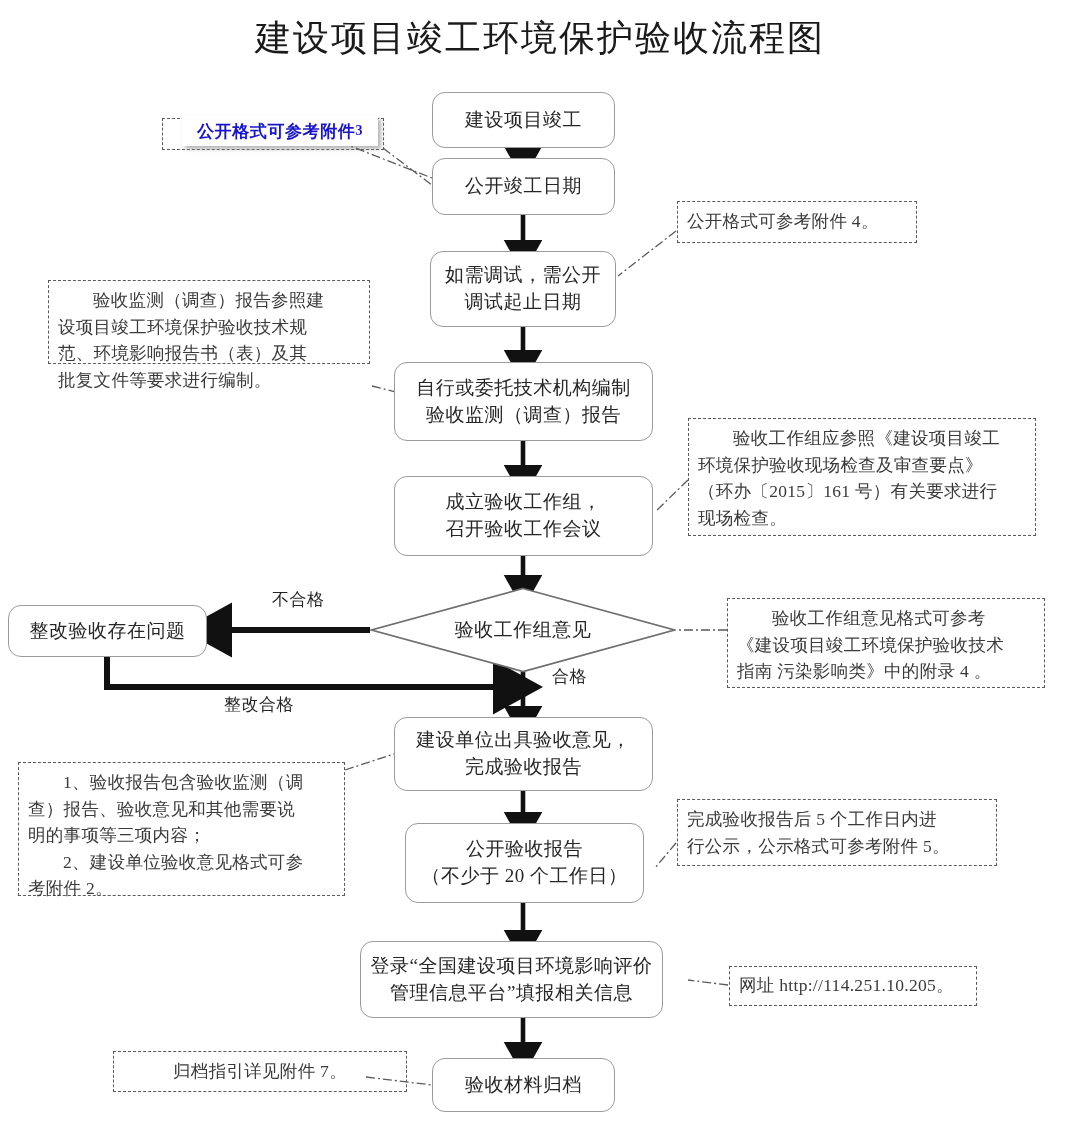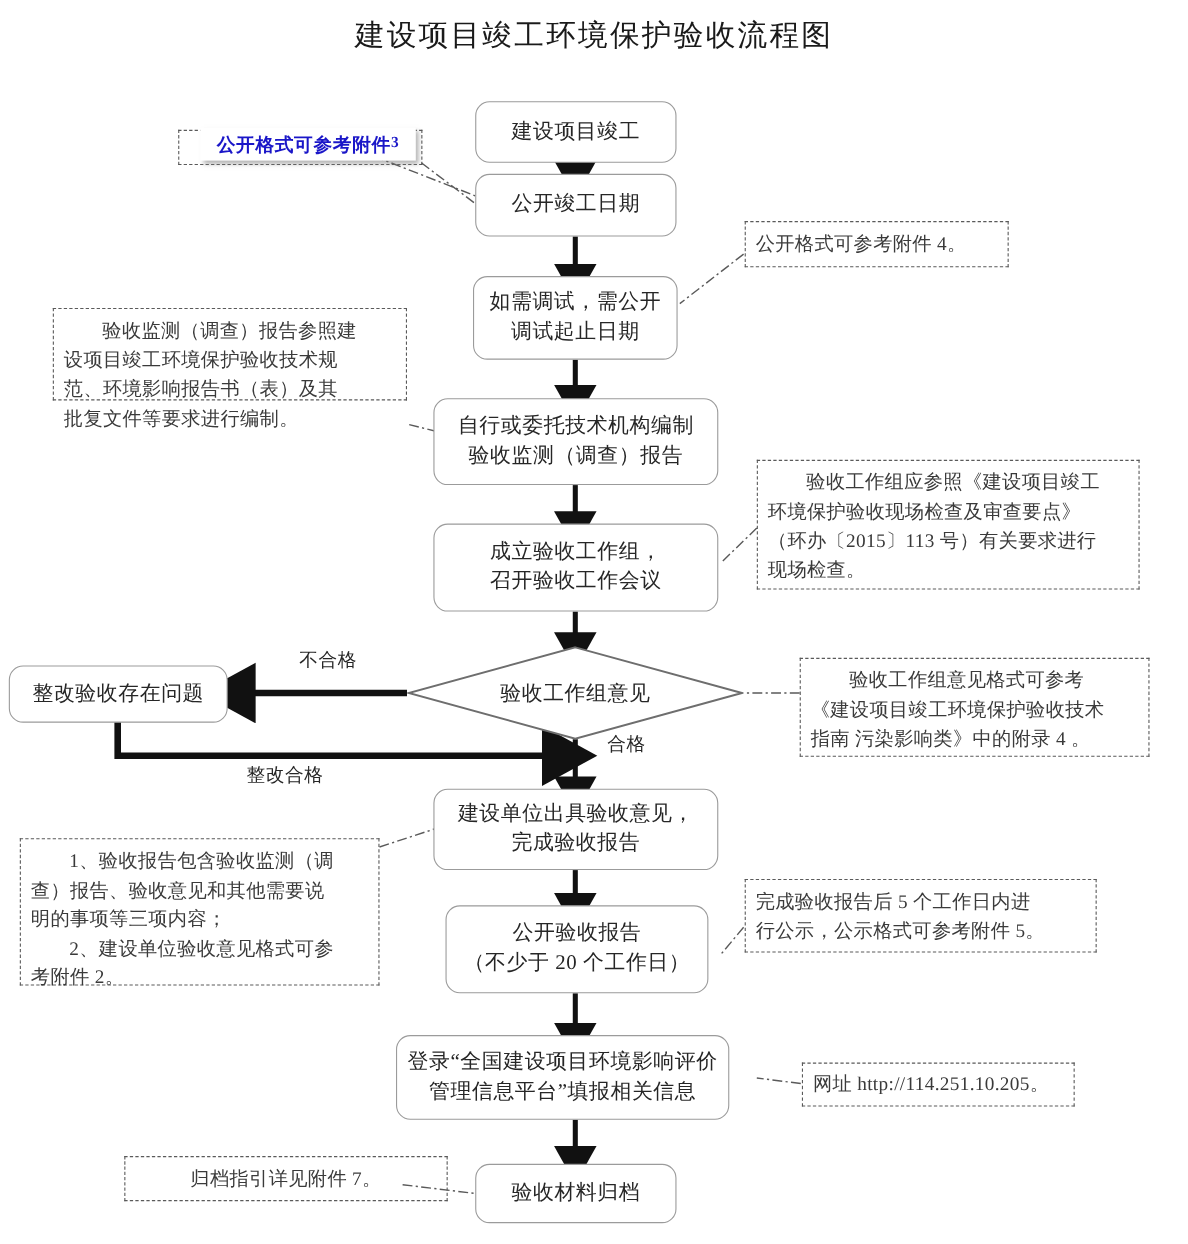--- a/index.html
+++ b/index.html
@@ -25,21 +25,21 @@
     height: 1131px;
     pointer-events: none;
   }
 
   .title {
     position: absolute;
     left: 0;
     top: 14px;
     width: 1080px;
     text-align: center;
-    font-size: 27px;
+    font-size: 36px;
     letter-spacing: 2px;
     color: #1a1a1a;
     font-family: "Liberation Serif", "DejaVu Serif", serif;
   }
 
   
   .node {
     position: absolute;
     box-sizing: border-box;
     border: 1.6px solid #9b9b9b;
@@ -245,21 +245,21 @@
   <div class="note" style="left:48px; top:280px; width:322px; height:84px;">
     <p class="ind">验收监测（调查）报告参照建</p>
     <p>设项目竣工环境保护验收技术规</p>
     <p>范、环境影响报告书（表）及其</p>
     <p>批复文件等要求进行编制。</p>
   </div>
 
   <div class="note" style="left:688px; top:418px; width:348px; height:118px;">
     <p class="ind">验收工作组应参照《建设项目竣工</p>
     <p>环境保护验收现场检查及审查要点》</p>
-    <p>（环办〔2015〕113 号）有关要求进行</p>
+    <p>（环办〔2015〕161 号）有关要求进行</p>
     <p>现场检查。</p>
   </div>
 
   <div class="note" style="left:727px; top:598px; width:318px; height:90px;">
     <p class="ind">验收工作组意见格式可参考</p>
     <p>《建设项目竣工环境保护验收技术</p>
     <p>指南 污染影响类》中的附录 4 。</p>
   </div>
 
   <div class="note" style="left:18px; top:762px; width:327px; height:134px;">

